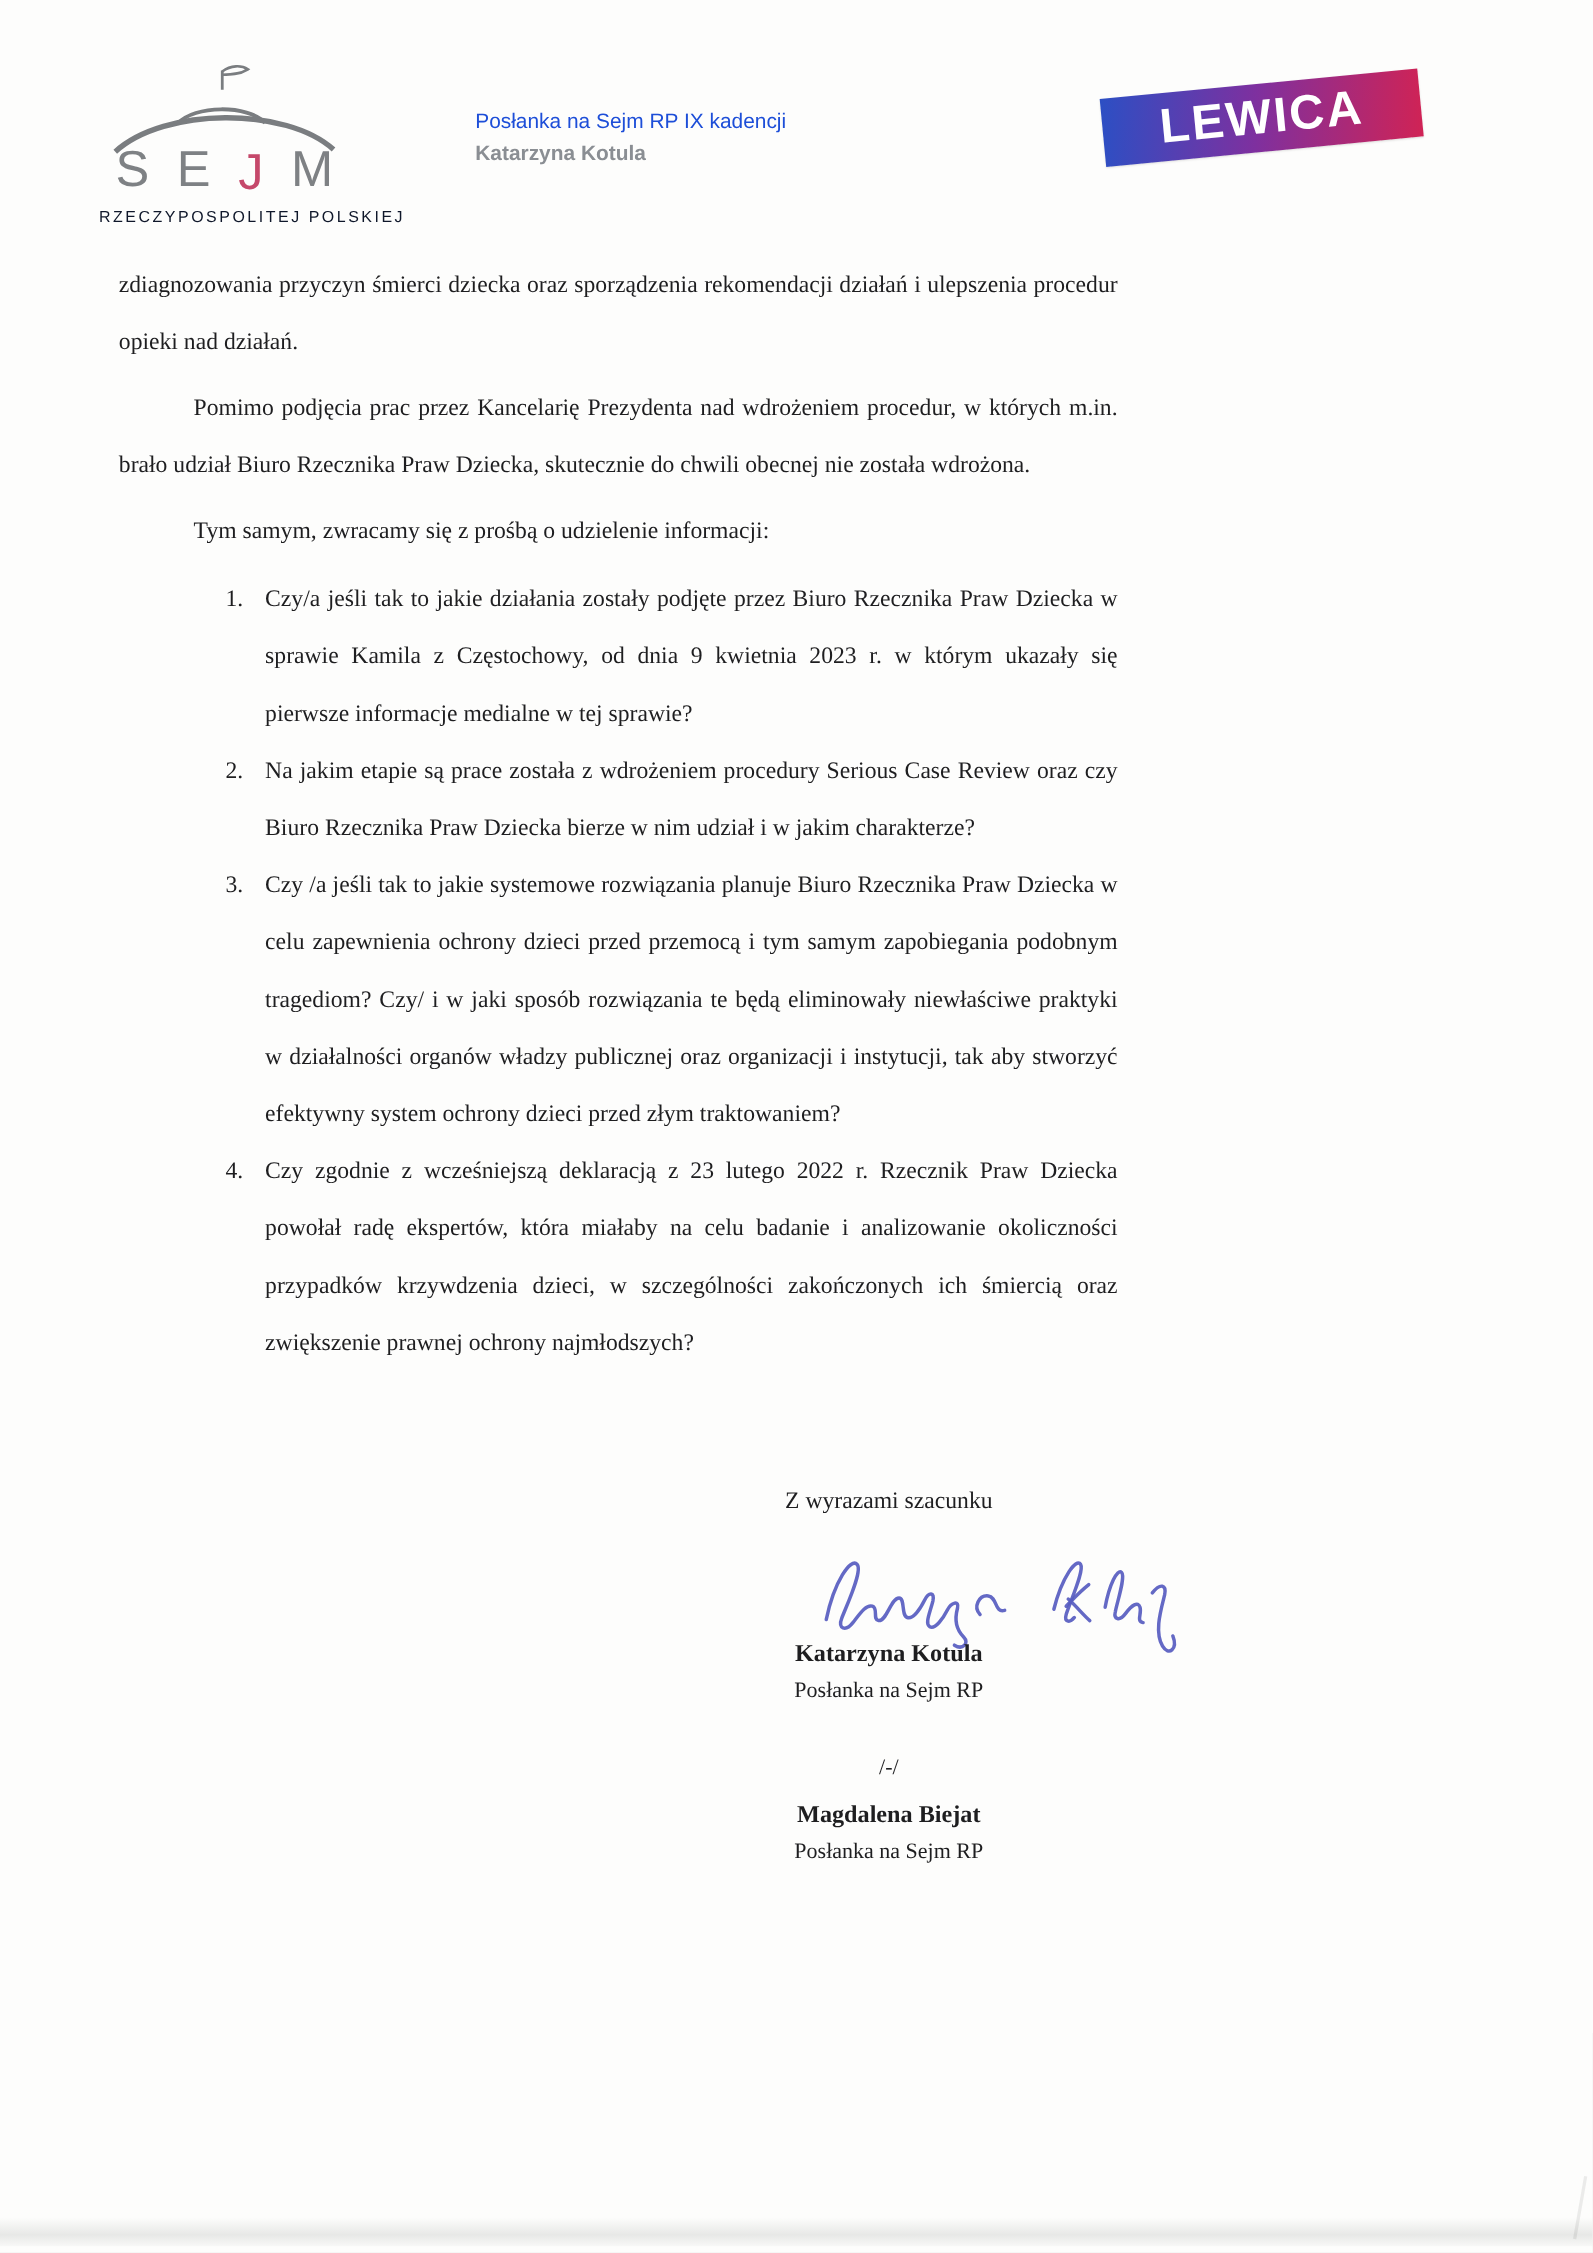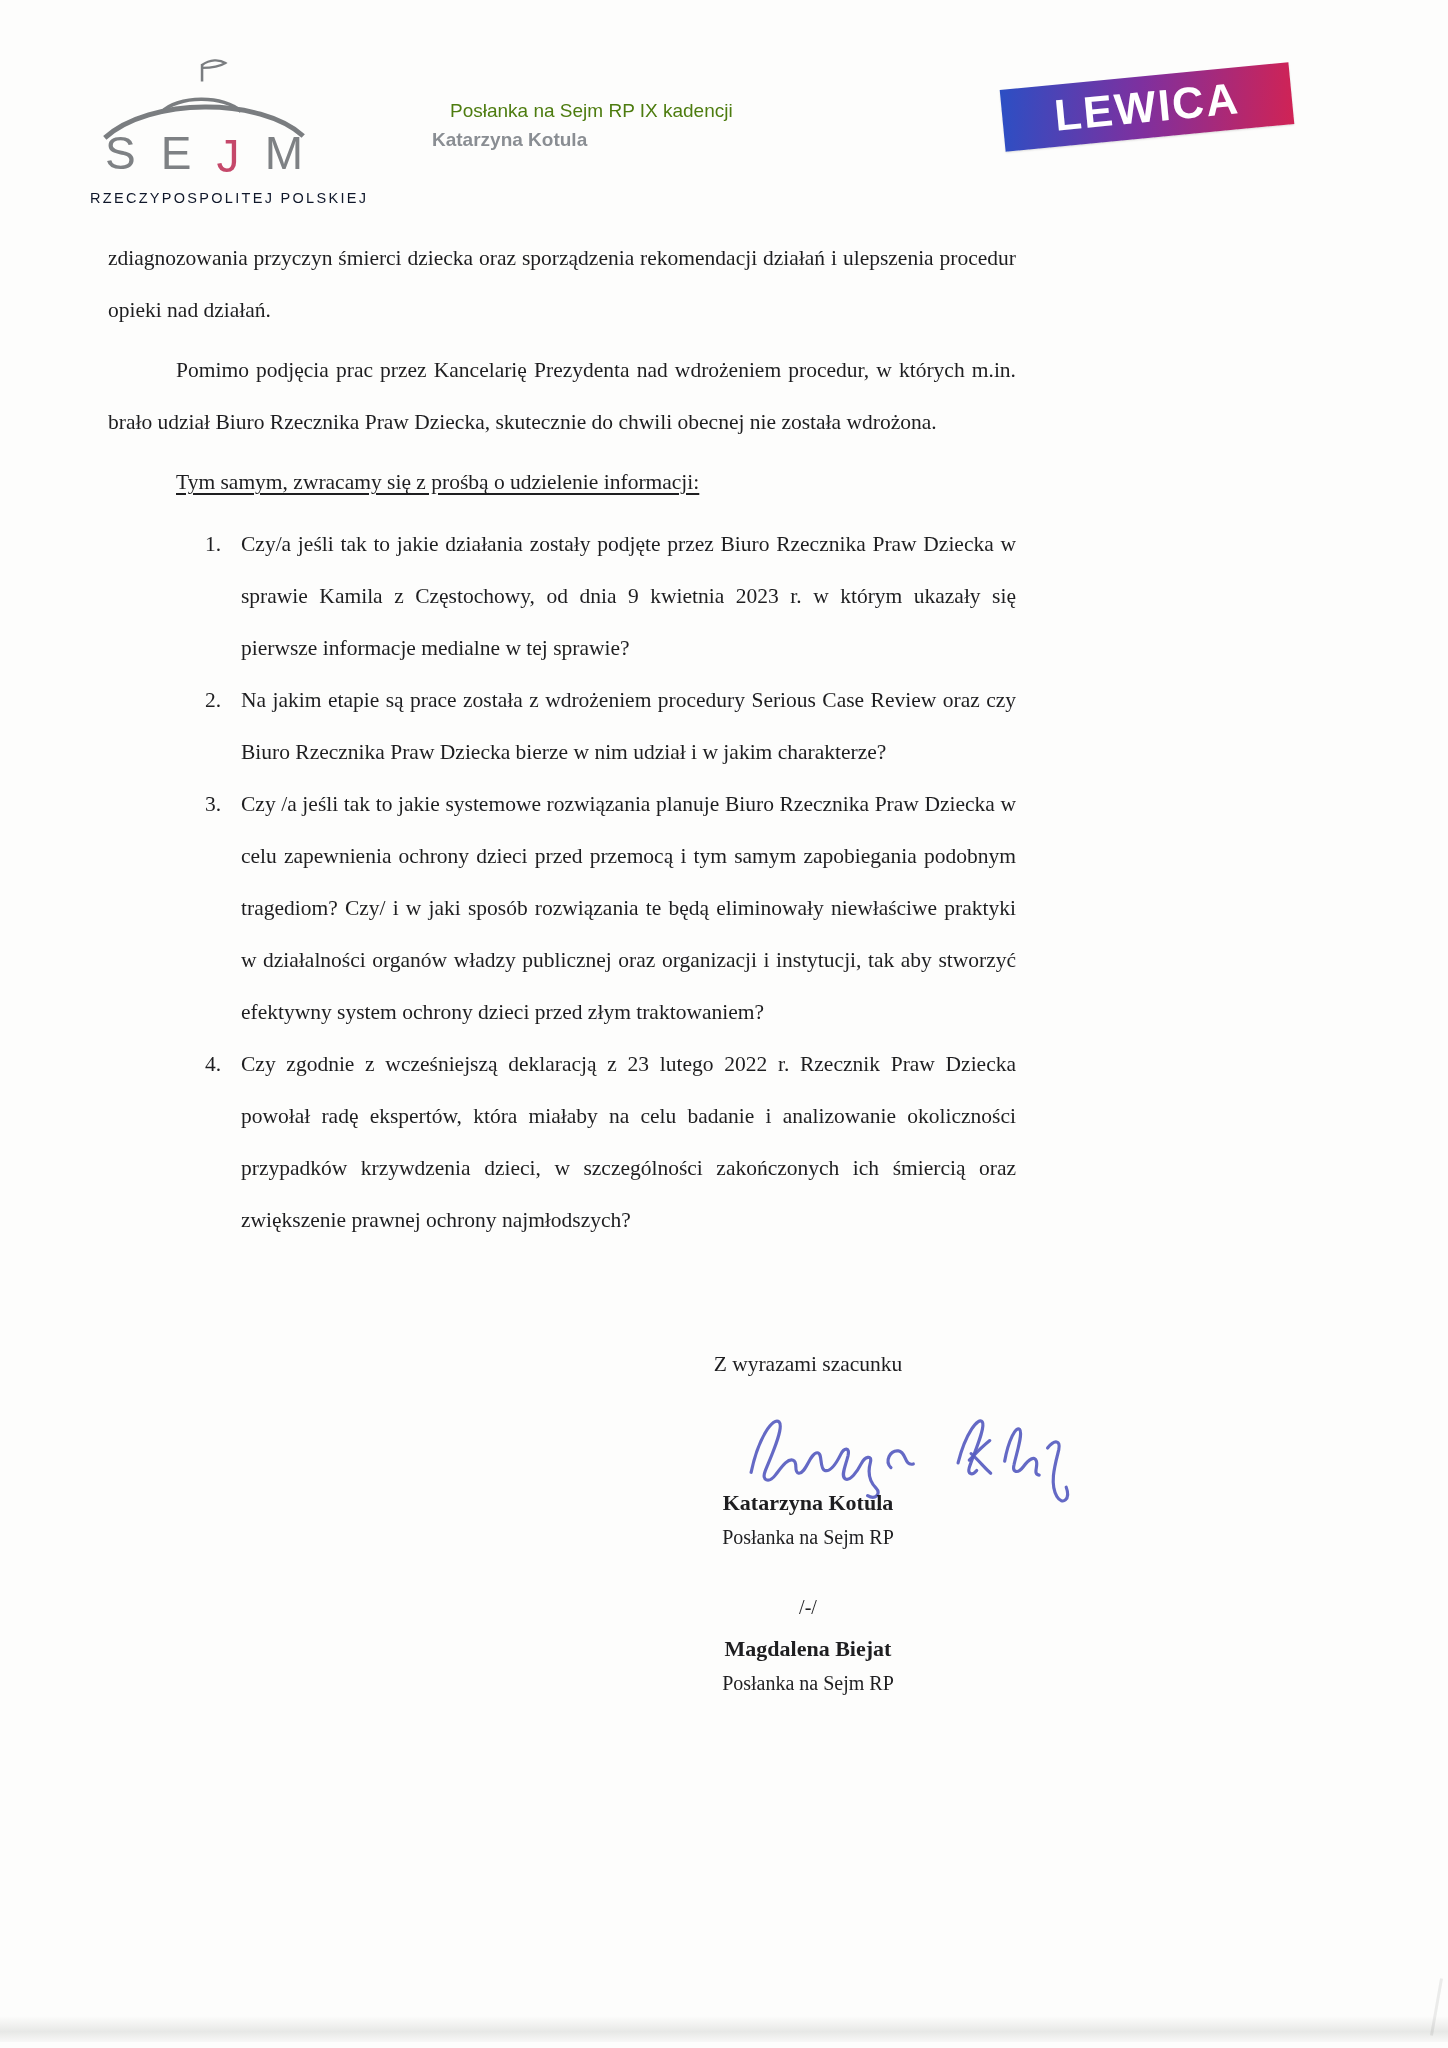--- a/index.html
+++ b/index.html
@@ -21,21 +21,21 @@
     font-family:"Liberation Sans", sans-serif;font-size:46px;font-weight:400;
     color:#7e8184;line-height:1;
   }
   .sejm-letters .red-j{color:#c5486a;transform:translateY(3px);}
   .sejm-subtitle{
     margin-top:14px;font-family:"Liberation Sans", sans-serif;
     font-size:14.5px;letter-spacing:2.3px;color:#0f172a;white-space:nowrap;
   }
 
   .sender{position:absolute;left:432px;top:100px;font-family:"Liberation Sans", sans-serif;}
-  .sender-role{color:#4d7c0f;font-size:19px;margin-left:18px;}
+  .sender-role{color:#1d4ed8;font-size:19px;}
   .sender-name{color:#8a8e93;font-size:19px;font-weight:700;margin-top:7px;}
 
   .lewica{
     position:absolute;left:1002px;top:76px;width:290px;height:62px;
     transform:rotate(-5.5deg);
     background:linear-gradient(97deg,#2c4fc4 0%,#7e309f 48%,#d02355 100%);
     display:flex;align-items:center;justify-content:center;
     box-shadow:0 1px 2px rgba(0,0,0,0.12);
   }
   .lewica-text{
@@ -44,21 +44,21 @@
   }
 
   
   .content{
     position:absolute;left:108px;top:232px;width:908px;
     font-size:21.5px;line-height:52px;text-align:justify;
   }
   .content p{margin:0 0 8px 0;}
   .content p.indent{text-indent:68px;}
   .request-heading{margin:4px 0 10px 0;padding-left:68px;text-align:left;}
-  .request-heading span{text-decoration:underline;text-underline-offset:4px;}
+  .request-heading span{text-underline-offset:4px;}
   .question{display:flex;padding-left:97px;}
   .q-num{width:36px;flex:none;text-align:left;}
   .q-text{flex:1;text-align:justify;}
 
   
   .closing-block{margin-top:92px;margin-left:530px;width:340px;text-align:center;}
   .salutation{line-height:52px;}
   .sig-svg{display:block;width:348px;height:110px;margin:4px 0 -18px 92px;}
   .sig-svg path{fill:none;stroke-width:3.4;stroke-linecap:round;stroke-linejoin:round;opacity:.92;}
   .signer-name{font-weight:700;font-size:22px;line-height:34px;}

